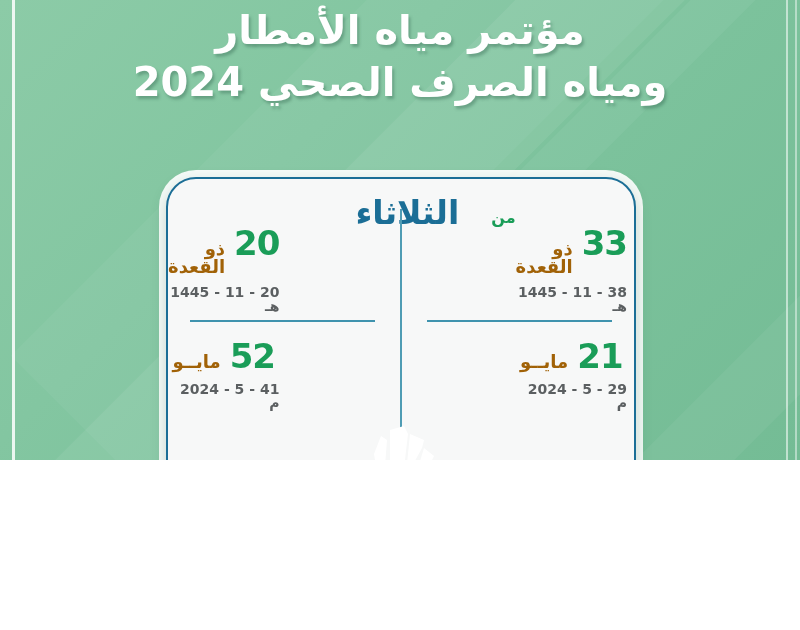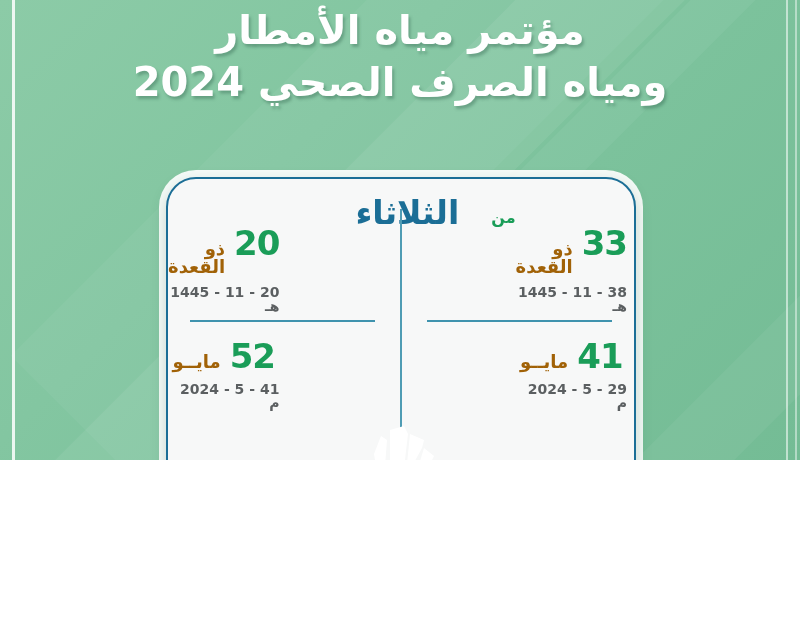--- a/index.html
+++ b/index.html
@@ -223,21 +223,21 @@
 
       <div class="col">
         <div class="label-small">إلى</div>
         <div class="dates">
           <div class="date-row">
             <span class="date-num">33</span>
             <span class="month-ar">ذو القعدة</span>
           </div>
           <div class="date-sub">38 - 11 - 1445 هـ</div>
           <div class="date-row gap-block">
-            <span class="date-num">41</span>
+            <span class="date-num">21</span>
             <span class="month-ar">مايــو</span>
           </div>
           <div class="date-sub">29 - 5 - 2024 م</div>
         </div>
       </div>
 
     </div>
 
     <div class="hline right-col"></div>
     <div class="hline left-col"></div>

